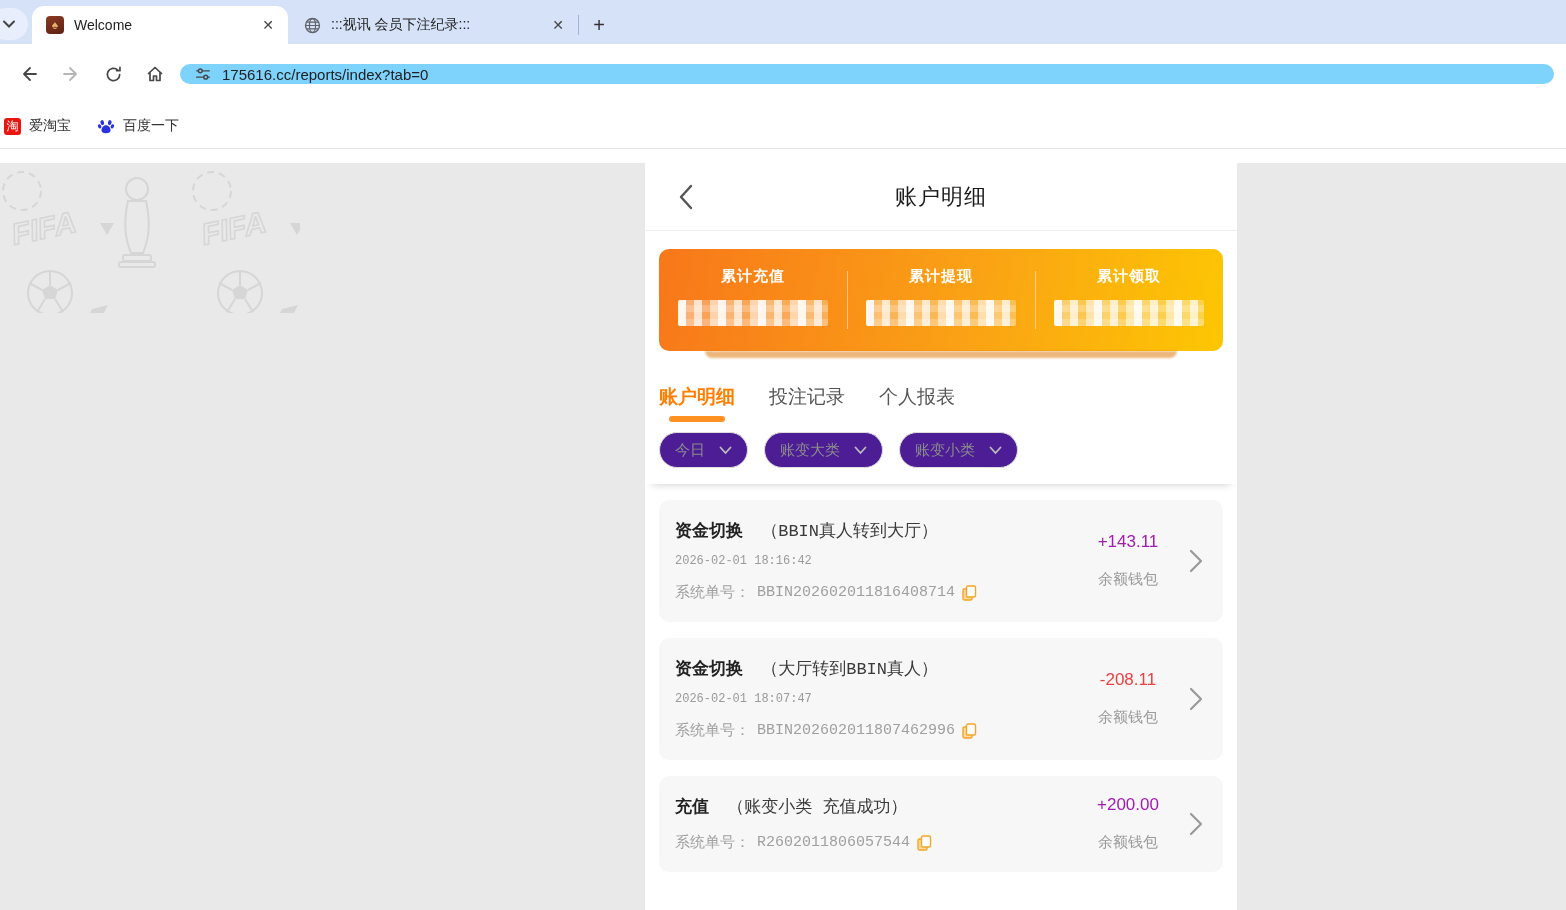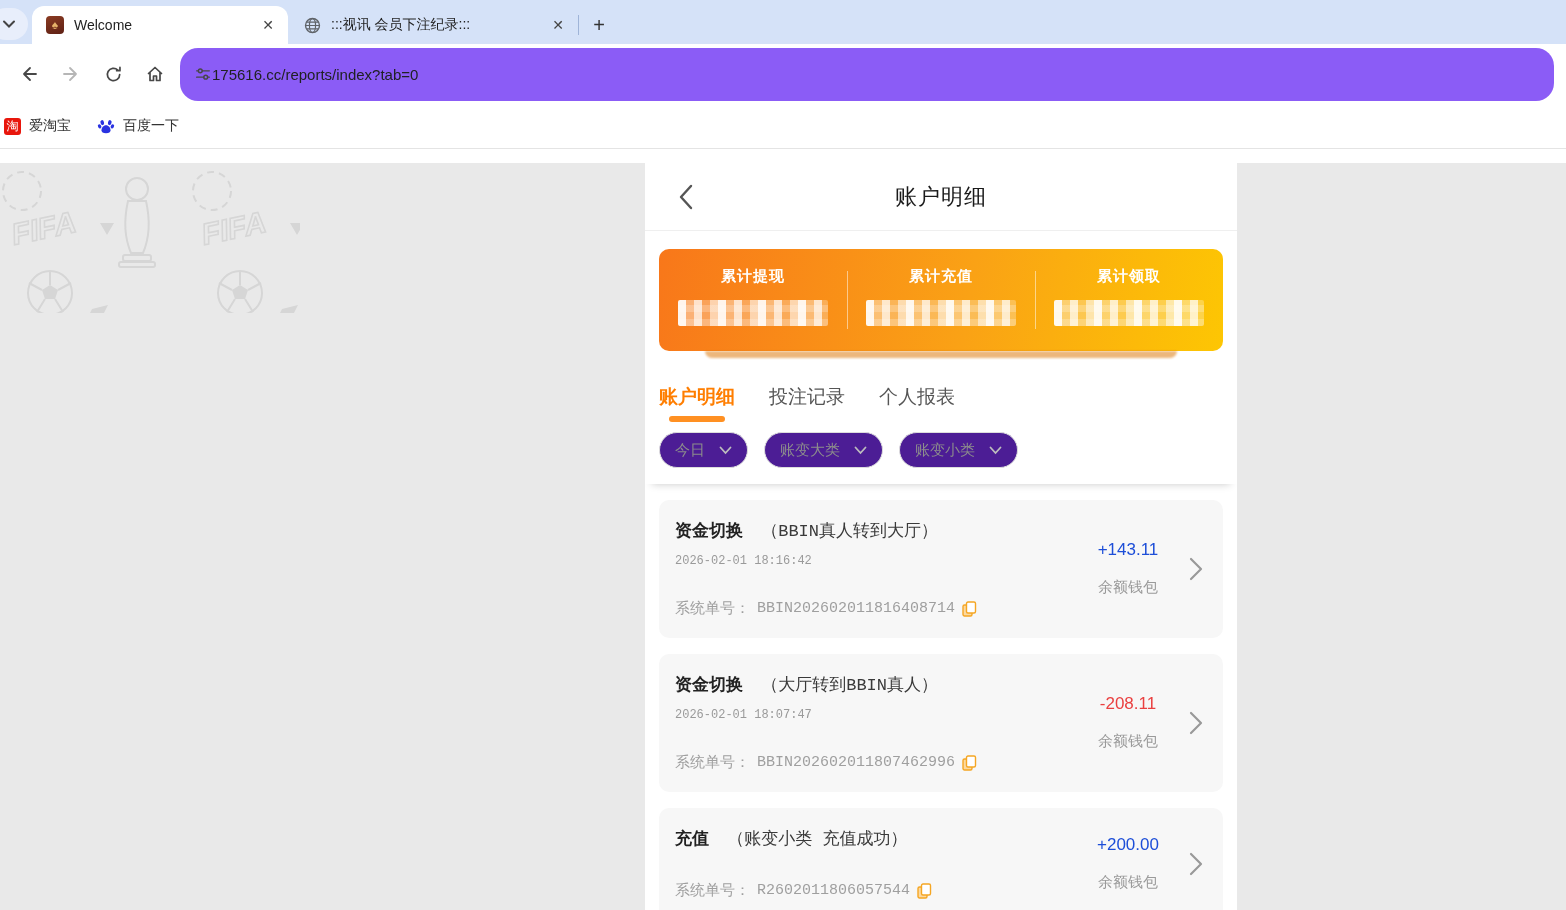--- a/index.html
+++ b/index.html
@@ -25,22 +25,22 @@
     padding:0 10px 0 16px; gap:10px; color:#2b2b2b; }
   .globe { width:17px; height:17px; flex:none; }
   .tab-sep { width:1px; height:20px; background:#9fb4d8; margin:0 6px 9px 0; }
   .newtab { width:28px; height:28px; margin-bottom:5px; font-size:20px; color:#333;
     display:flex; align-items:center; justify-content:center; border-radius:50%; }
 
   .toolbar { position:absolute; top:44px; left:0; width:100%; height:60px; background:#fff;
     display:flex; align-items:center; padding:0 12px; gap:8px; }
   .navbtn { width:34px; height:34px; display:flex; align-items:center; justify-content:center;
     border-radius:50%; flex:none; }
-  .urlbar { flex:1; height:53px; background:#8b5cf6; border-radius:18px; display:flex;
-    align-items:center; padding:0 14px; }
+  .urlbar { flex:1; height:20px; background:#7dd3fc; border-radius:18px; display:flex;
+    align-items:center; padding:0 14px; gap:10px; }
   .url-text { font-size:15px; color:#202124; }
 
   .bookmarks { position:absolute; top:104px; left:0; width:100%; height:45px; background:#fff;
     border-bottom:1px solid #e4e4e4; display:flex; align-items:center; padding:0 4px; gap:26px; }
   .bookmark { display:flex; align-items:center; gap:8px; font-size:14px; color:#333; }
   .bm-taobao { width:17px; height:17px; background:#e8160c; color:#fff; border-radius:3px;
     font-size:12px; display:flex; align-items:center; justify-content:center; }
 
   
   .content { position:absolute; top:163px; left:0; width:100%; height:760px;
@@ -86,25 +86,25 @@
   .pill .chev { color:#bdbdbd; }
 
   .list { padding:16px 14px 0; }
   .txn { background:#f7f7f7; border-radius:10px; margin-bottom:16px; padding:19px 16px 20px;
     display:flex; align-items:center; }
   .txn-left { flex:1; min-width:0;font-family:Liberation Mono, monospace; }
   .txn-title { font-size:17px; color:#222; }
   .txn-type { font-weight:bold; margin-right:8px; }
   .txn-desc { color:#3a3a3a; }
   .txn-date { font-size:12px; color:#9a9a9a; margin-top:12px; }
-  .txn-order { font-size:15px; color:#9f9f9f; margin-top:31px; display:flex;
+  .txn-order { font-size:15px; color:#9f9f9f; margin-top:15px; display:flex;
     align-items:center; gap:7px; }
   .txn-right { width:110px; text-align:center; flex:none; }
   .amount { font-size:17px; font-weight:500; }
-  .amount.pos { color:#1d4ed8; } .amount.neg { color:#ea4040; }
+  .amount.pos { color:#a21caf; } .amount.neg { color:#ea4040; }
   .wallet { font-size:15px; color:#9a9a9a; margin-top:18px; }
   .txn-chev { flex:none; width:22px; color:#999; margin-left:2px; }
 
   svg { display:block; }
 </style>
 </head>
 <body>
 
 <div class="tabstrip">
   <div class="tabsearch">
@@ -211,25 +211,25 @@
       <div class="back">
         <svg width="16" height="26" viewBox="0 0 16 26">
           <path d="M13 2 L3 13 L13 24" stroke="#555" stroke-width="2.4" fill="none" stroke-linecap="round" stroke-linejoin="round"></path>
         </svg>
       </div>
       <div class="page-title">账户明细</div>
     </div>
 
     <div class="stat-card">
       <div class="stat">
+        <div class="stat-label">累计充值</div>
+        <div class="mosaic"></div>
+      </div>
+      <div class="stat">
         <div class="stat-label">累计提现</div>
-        <div class="mosaic"></div>
-      </div>
-      <div class="stat">
-        <div class="stat-label">累计充值</div>
         <div class="mosaic"></div>
       </div>
       <div class="stat">
         <div class="stat-label">累计领取</div>
         <div class="mosaic"></div>
       </div>
       <div class="stat-divider d1"></div>
       <div class="stat-divider d2"></div>
     </div>
     <div class="card-shadow"></div>

